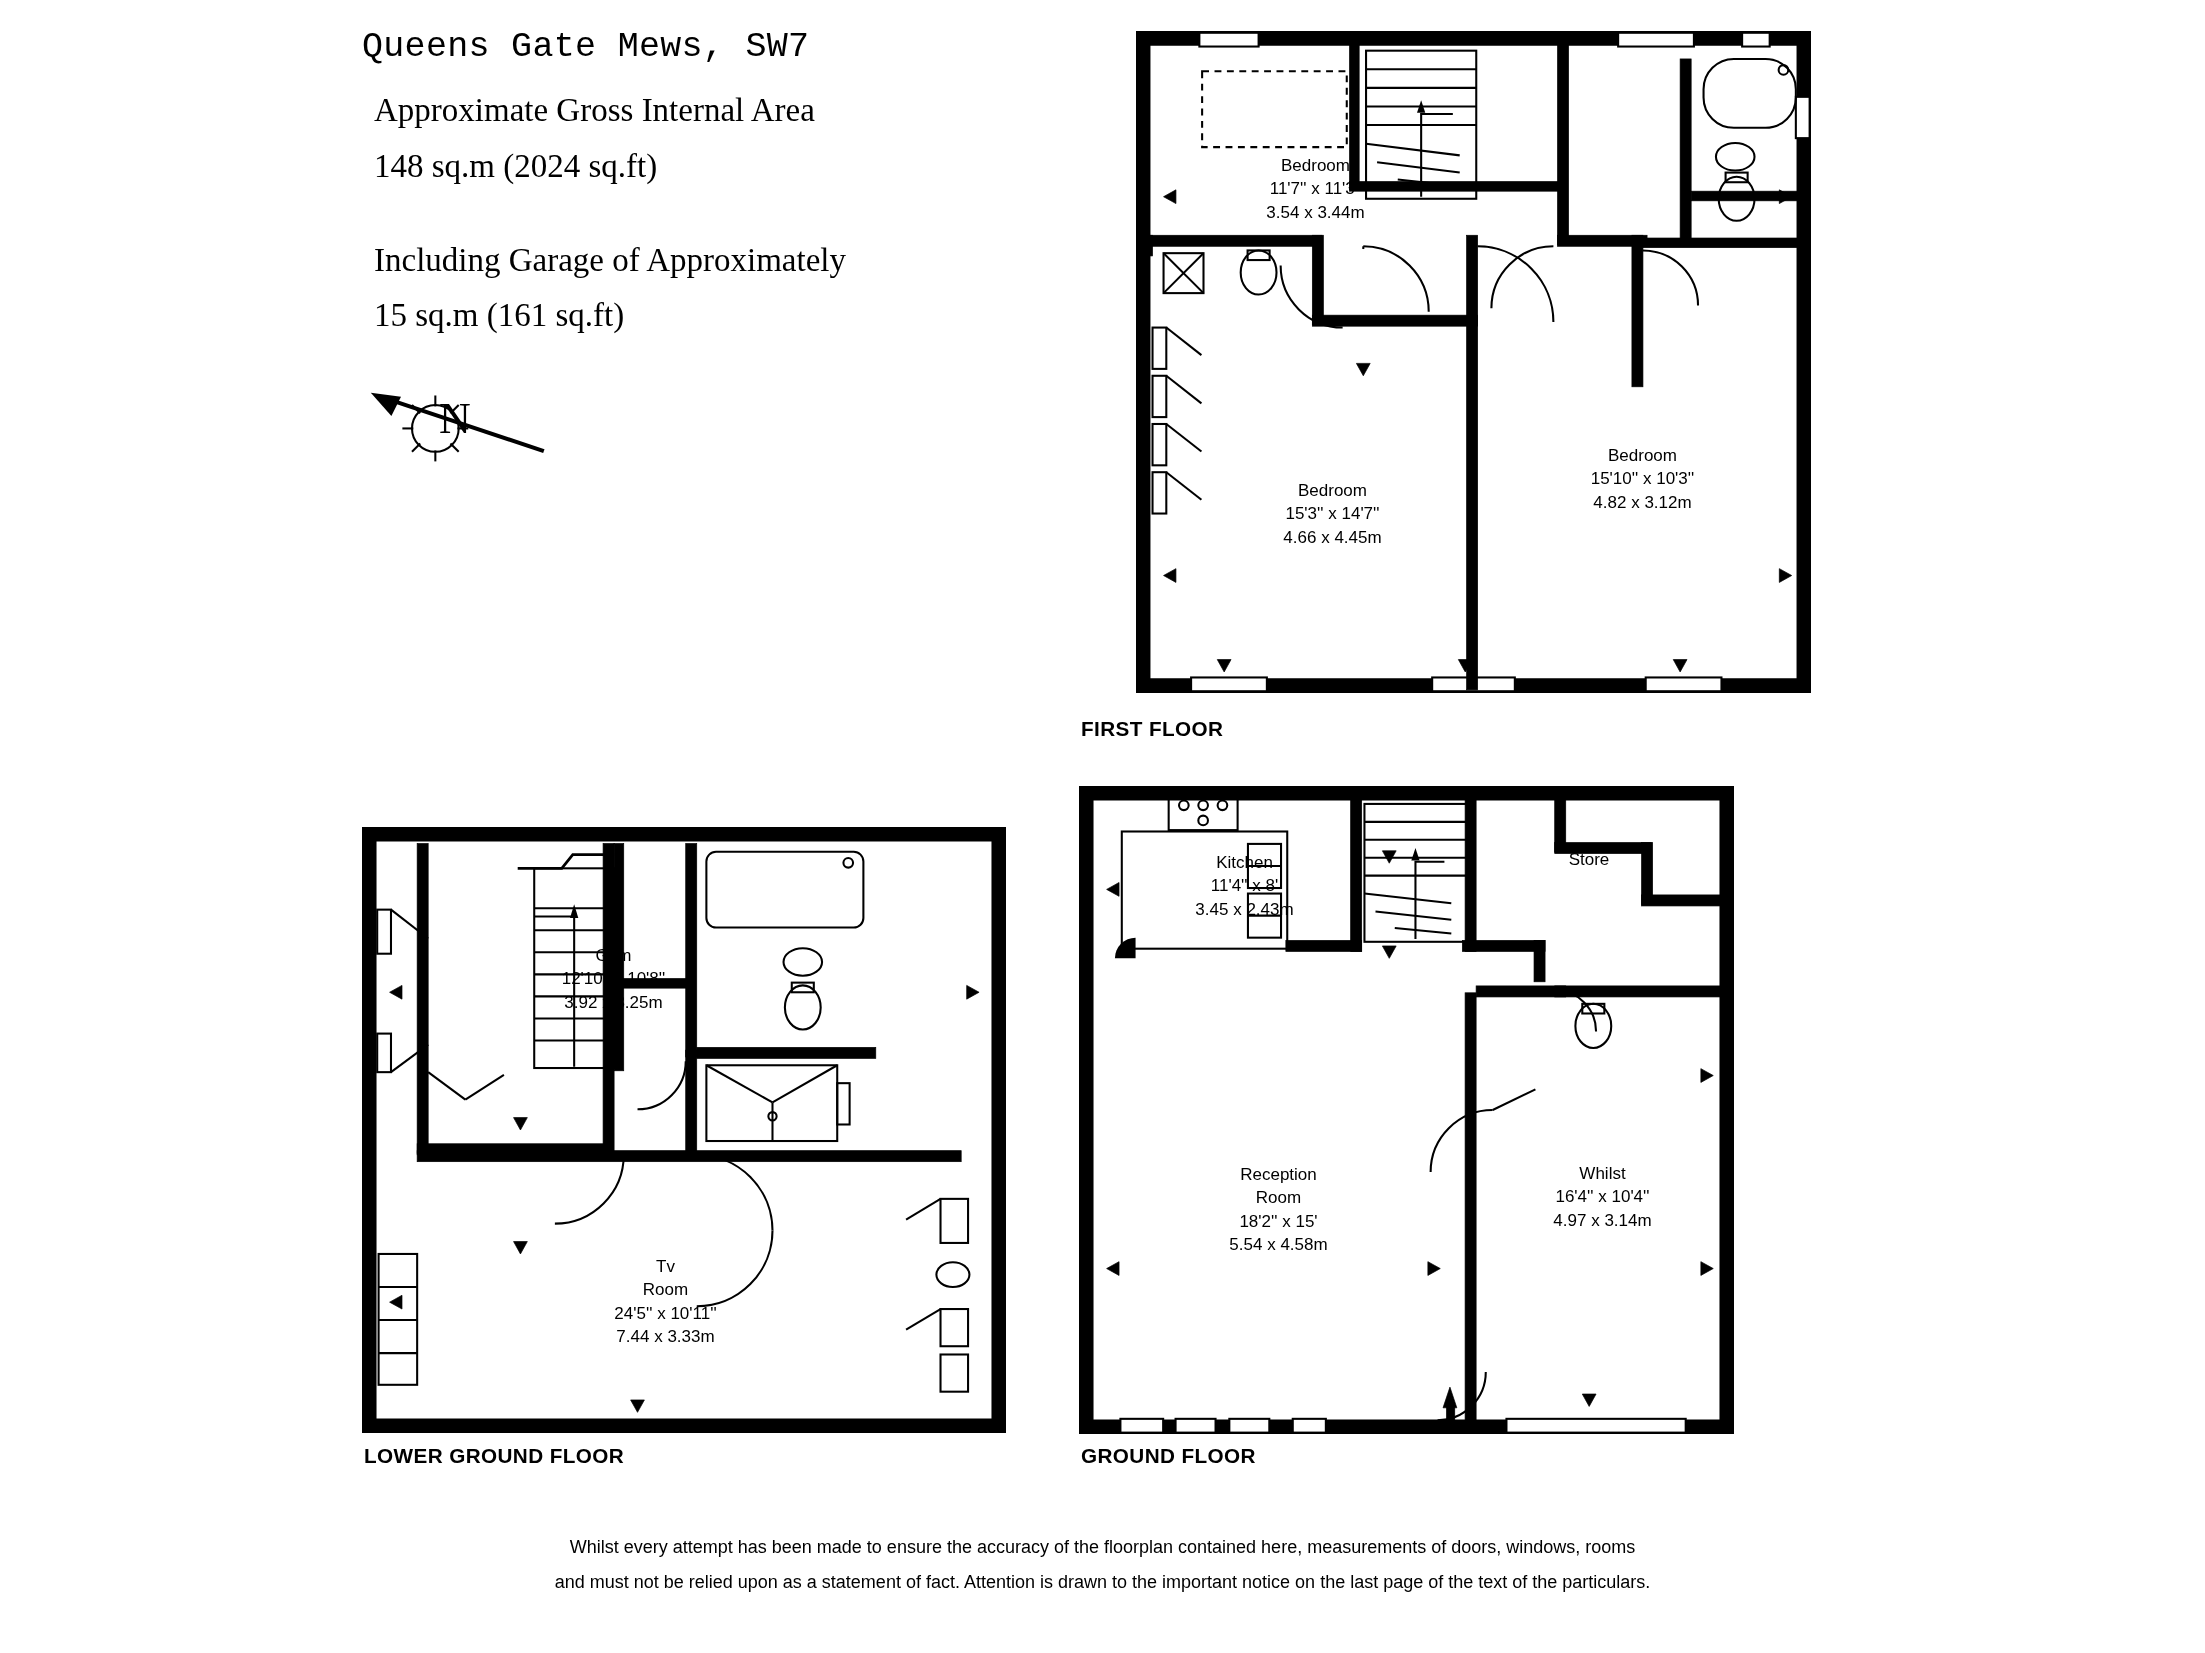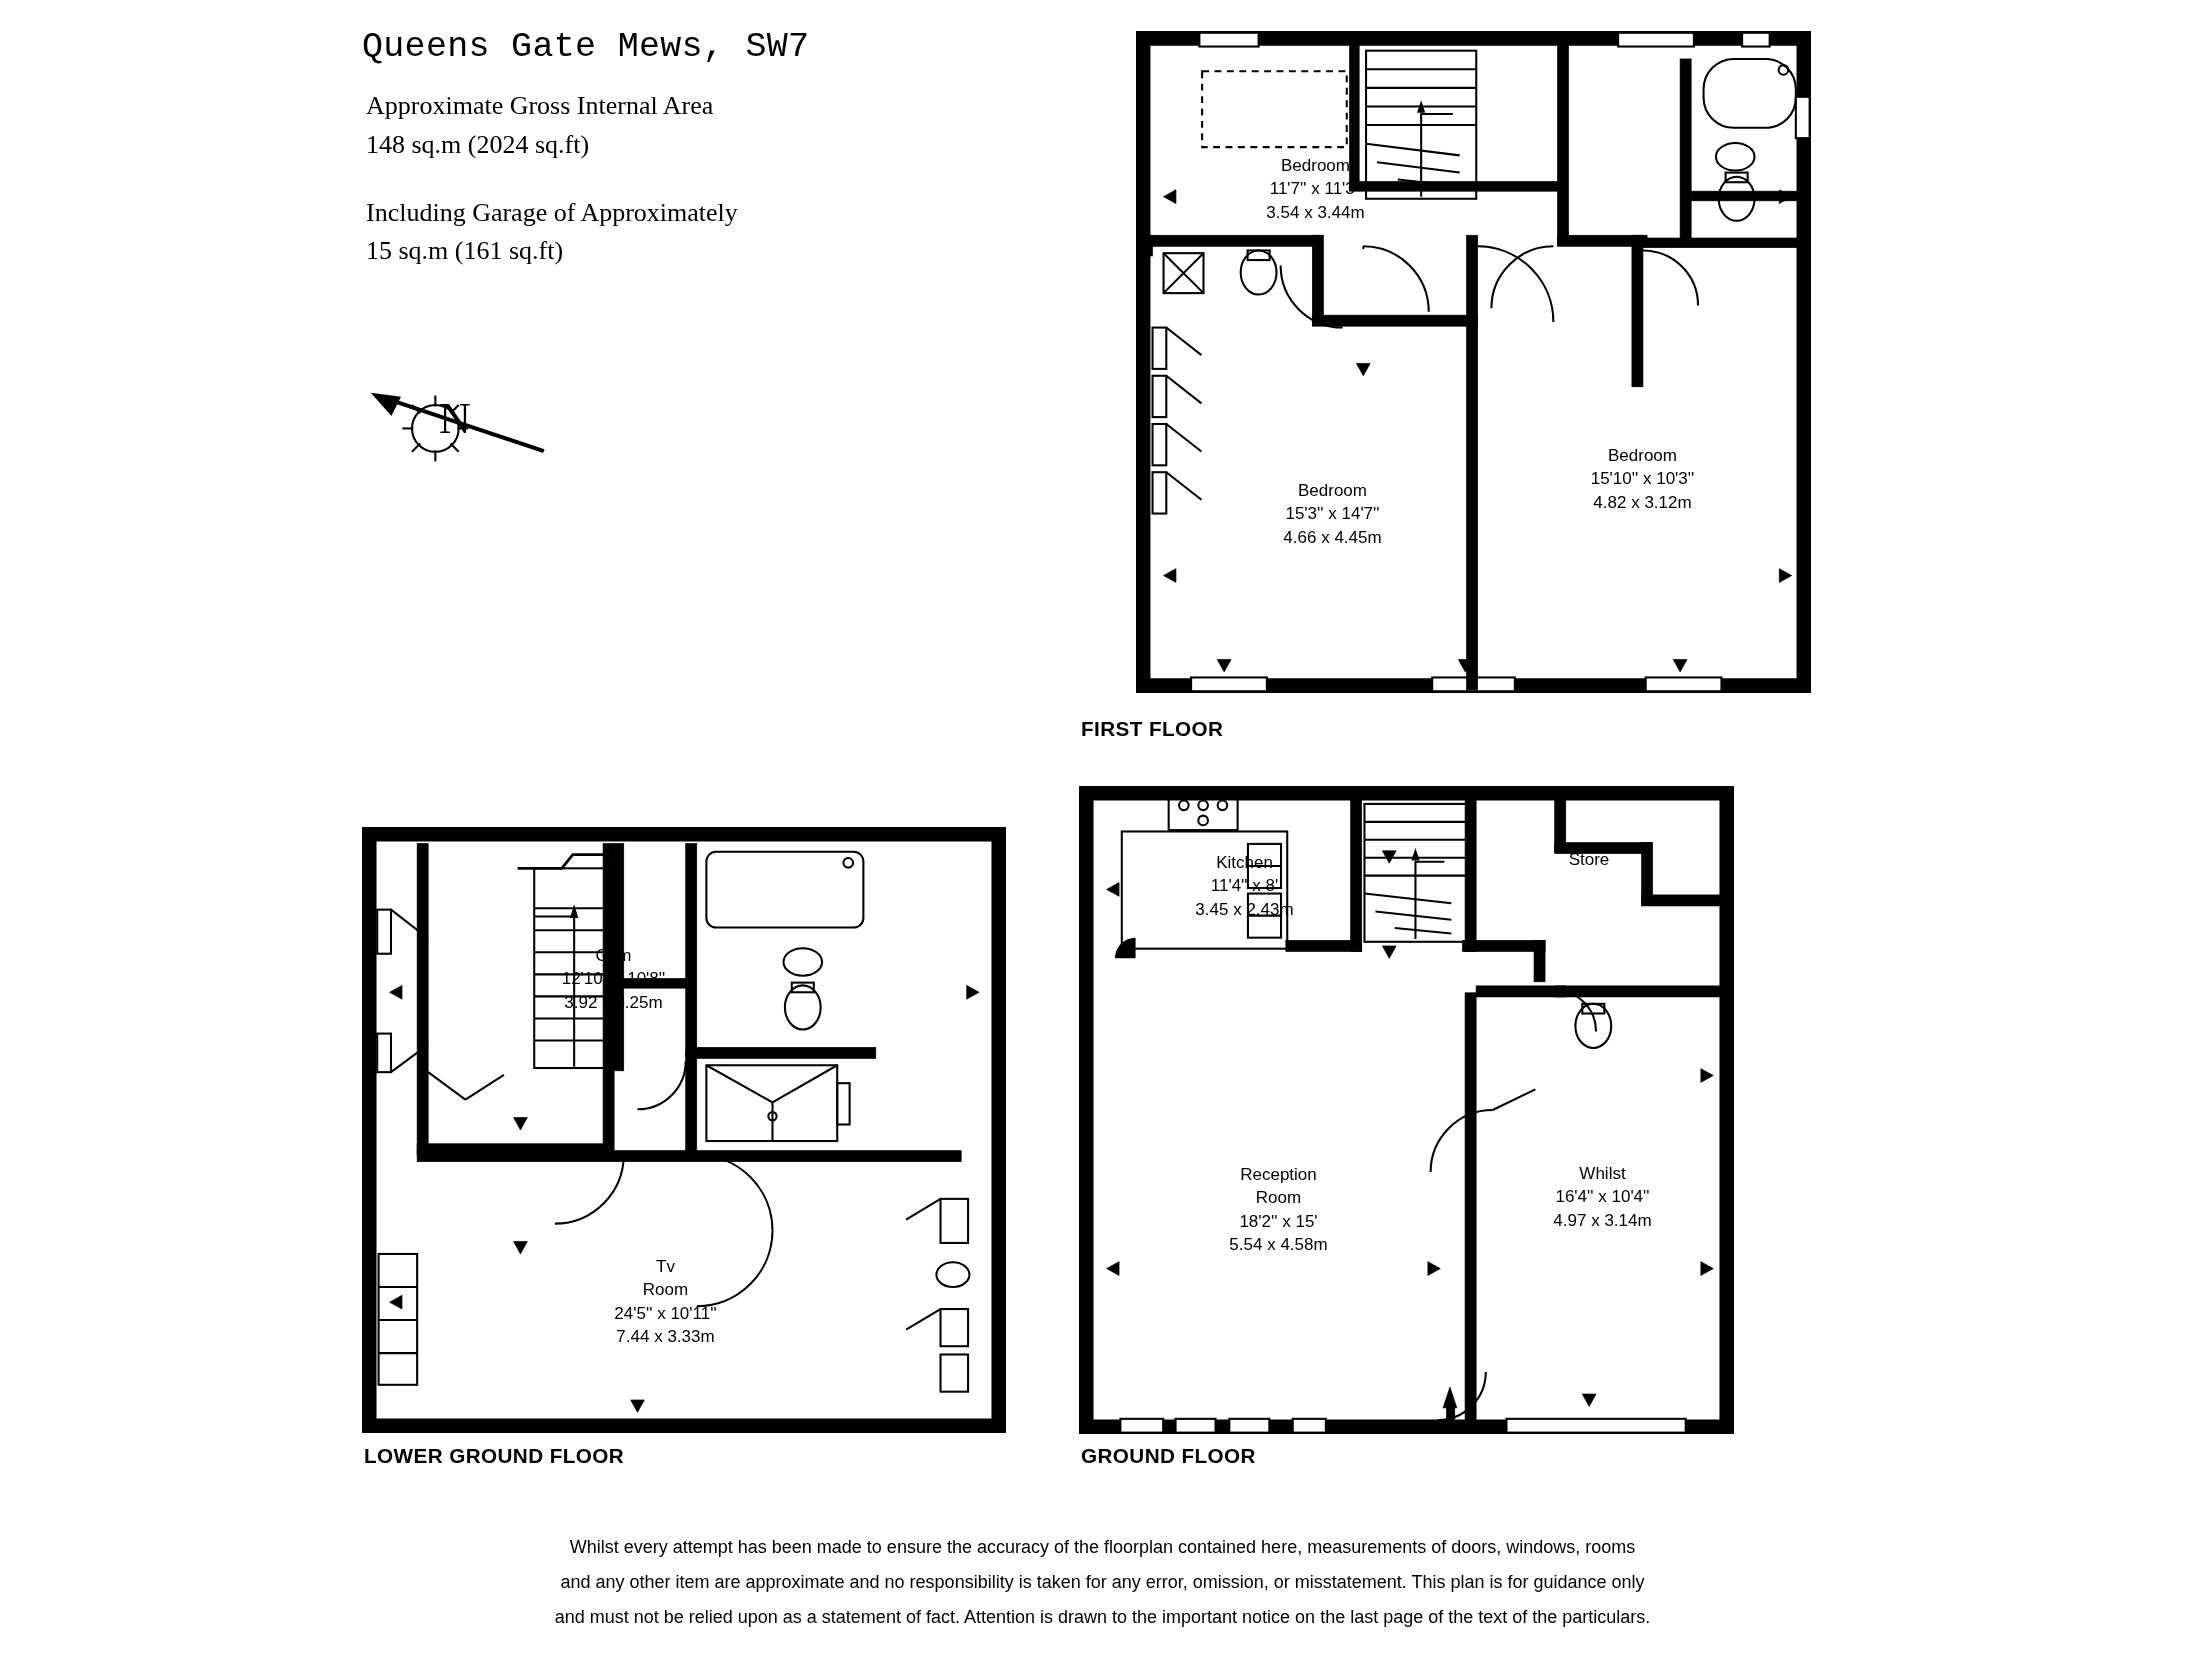--- a/index.html
+++ b/index.html
@@ -29,23 +29,23 @@
   }
   #plan-title {
     font-size: 35px;
     letter-spacing: 0.3px;
     line-height: 1.1;
     margin: 0 0 23.4px 0;
     font-weight: normal;
     font-family: Liberation Mono, monospace;
   }
   .hdr-line {
-    font-size: 26px;
+    font-size: 33px;
     line-height: 1.32;
-    margin: 4px;
+    margin: 12px;
   }
   .hdr-gap {
     height: 26px;
   }
 
   
   #compass {
     position: absolute;
     left: 358px;
     top: 379px;
@@ -470,18 +470,17 @@
 Room</span>
       <span class="d1">24'5'' x 10'11''</span>
       <span class="d2">7.44 x 3.33m</span>
     </div>
   </div>
 
   <div class="floor-label" style="left:364px; top:1444px;">LOWER GROUND FLOOR</div>
 
   <div id="disclaimer">
     <p>Whilst every attempt has been made to ensure the accuracy of the floorplan contained here, measurements of doors, windows, rooms</p>
-    <p>and any other item are approximate and no responsibility is taken for any error, omission, or misstatement. This plan is for guidance only</p>
     <p>and must not be relied upon as a statement of fact. Attention is drawn to the important notice on the last page of the text of the particulars.</p>
   </div>
 
 </div>
 
 
 </body></html>

